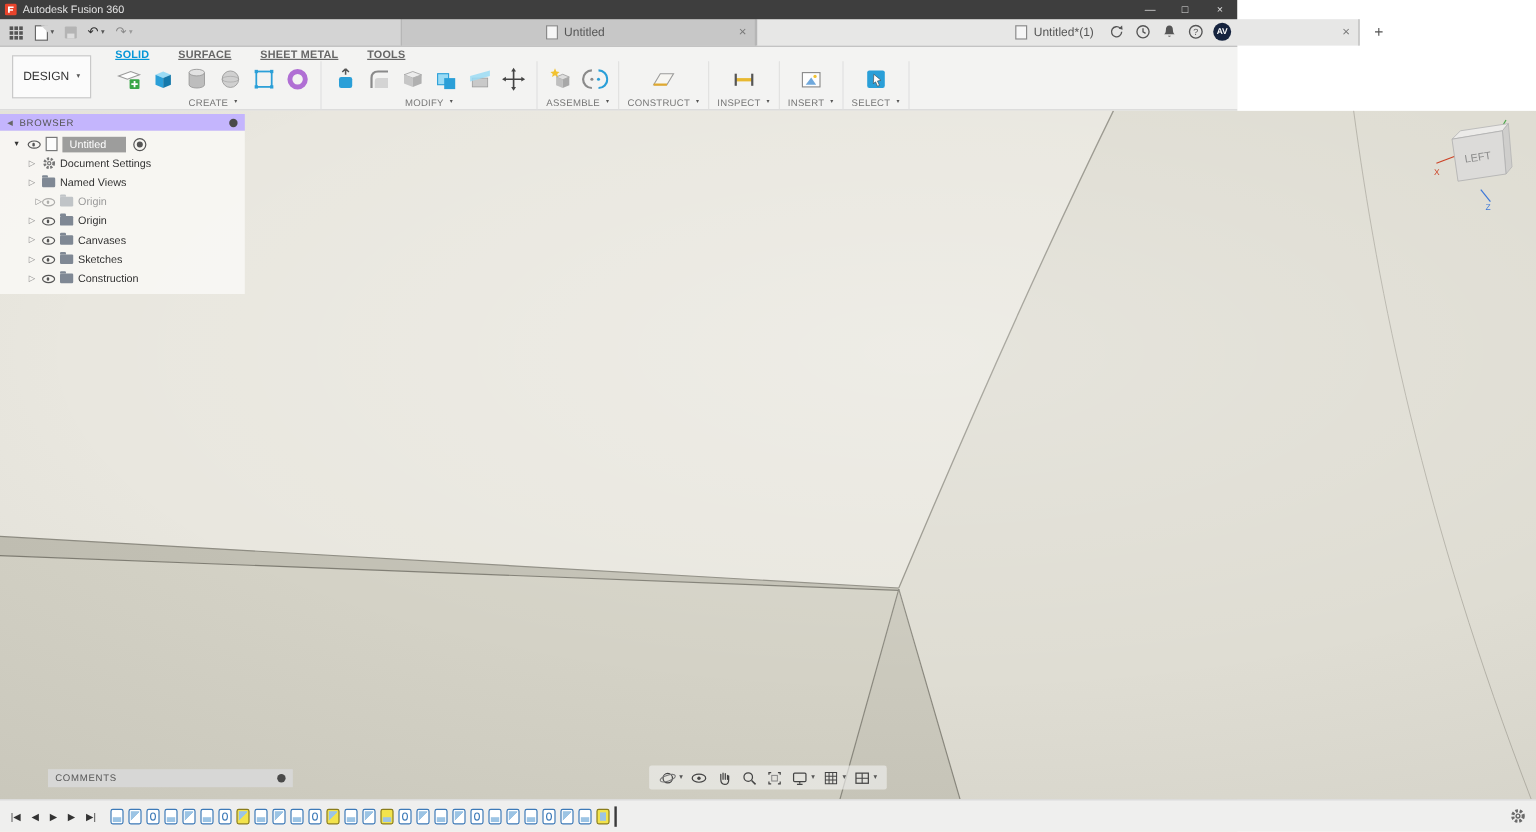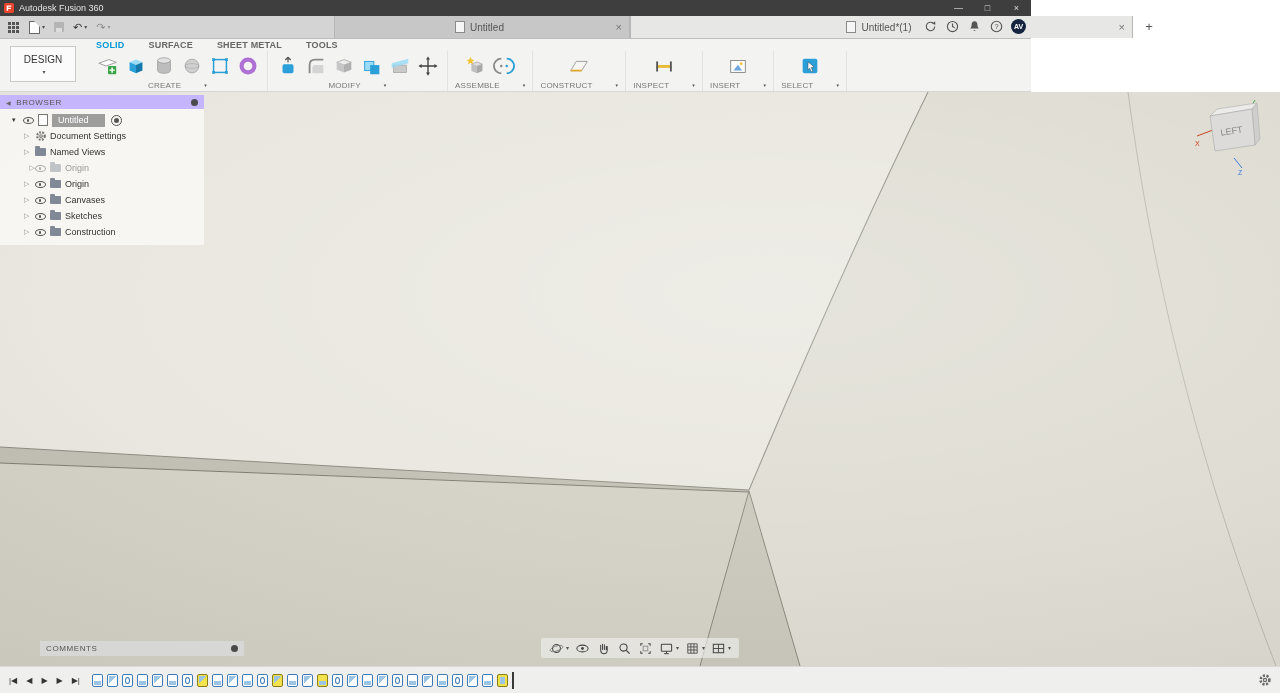--- a/index.html
+++ b/index.html
@@ -42,31 +42,31 @@
   .tabbar-icons{position:absolute;right:5px;top:3px;display:flex;gap:7px;align-items:center;}
   .tb-ic{width:15px;height:15px;display:block;}
   .avatar{width:15px;height:15px;border-radius:50%;background:var(--avatar,#16243f);color:#fff;
           font-size:7px;display:flex;align-items:center;justify-content:center;font-weight:bold;}
 
   
   .ribbon{position:absolute;top:38px;left:0;right:0;height:54px;background:#f3f3f2;
           border-bottom:1px solid #d6d6d6;z-index:48;box-sizing:border-box;}
   .design-btn{position:absolute;left:10px;top:8px;width:66px;height:36px;background:#fbfbfb;
               border:1px solid #c9c9c9;display:flex;align-items:center;justify-content:center;
-              font-size:10px;color:#333;gap:4px;box-sizing:border-box;flex-direction:column;}
+              font-size:10px;color:#333;gap:4px;box-sizing:border-box;}
   .ribbon-tabs{position:absolute;left:92px;top:2px;display:flex;font-size:9px;font-weight:bold;color:#666;}
-  .r-tab{padding:0 12px;line-height:11px;letter-spacing:.2px;}
+  .r-tab{padding:0 12px;line-height:11px;letter-spacing:.2px;text-decoration:underline;}
   .r-tab.first{padding-left:4px;}
   .r-tab.active{color:var(--accent,#0696d7);}
   .ribbon-groups{position:absolute;left:88px;top:13px;bottom:0;display:flex;}
   .r-group{display:flex;flex-direction:column;align-items:center;padding:0 7px;border-right:1px solid #e2e2e1;}
   .g-icons{display:flex;align-items:center;height:29px;gap:3px;}
   .tool{width:25px;height:25px;display:flex;align-items:center;justify-content:center;}
   .tool svg{width:22px;height:22px;display:block;}
-  .g-label{font-size:8px;color:#777;margin-top:1px;display:flex;gap:21px;align-items:center;letter-spacing:.2px;}
+  .g-label{font-size:8px;color:#777;margin-top:1px;display:flex;gap:3px;align-items:center;letter-spacing:.2px;}
   .g-label .caret{font-size:5px;}
 
   
   .viewport{position:absolute;top:92px;left:0;width:1280px;height:574px;overflow:hidden;}
   .scene{position:absolute;left:0;top:0;width:1280px;height:574px;}
   .shade{position:absolute;inset:0;pointer-events:none;
          background:radial-gradient(110% 95% at 60% 35%, rgba(255,255,255,.22) 0%, rgba(255,255,255,0) 50%, rgba(60,57,45,.09) 100%);}
   .viewcube{position:absolute;top:4px;right:8px;width:78px;height:80px;}
 
   

